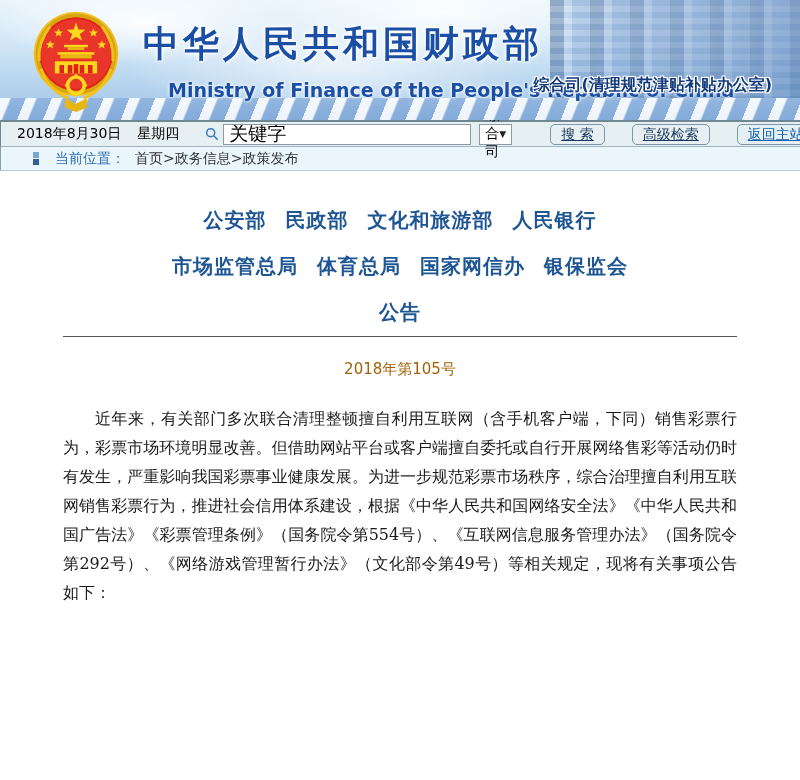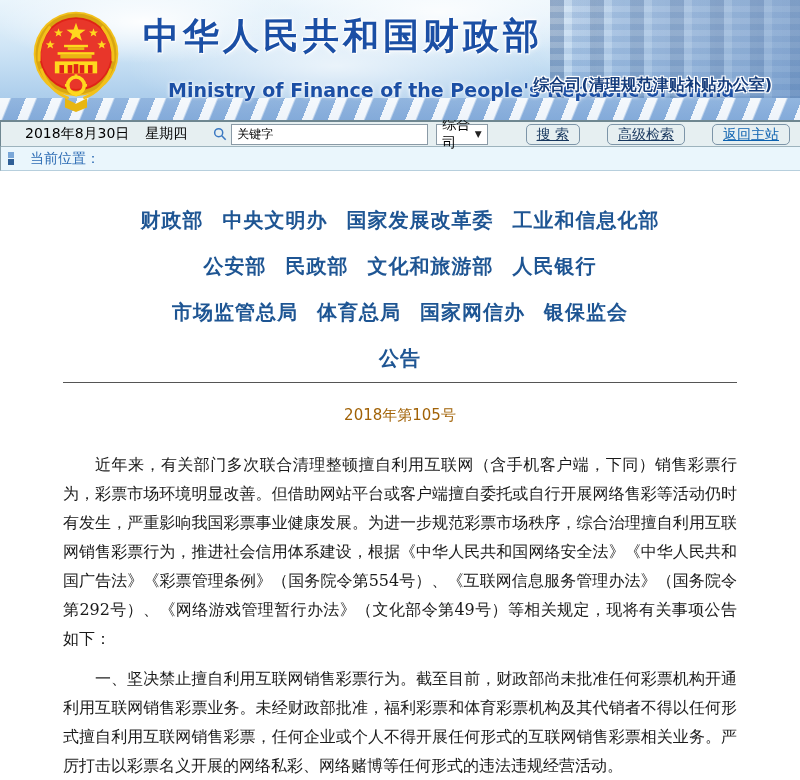--- a/index.html
+++ b/index.html
@@ -29,67 +29,67 @@
       repeating-linear-gradient(0deg,rgba(255,255,255,.25) 0 6px,rgba(70,110,170,.25) 6px 12px);
   }
   .header .streaks{
     position:absolute;left:0;bottom:0;width:100%;height:22px;
     background:
       repeating-linear-gradient(112deg,rgba(255,255,255,.85) 0 9px,rgba(125,165,215,.65) 11px 24px),
       linear-gradient(180deg,#b9d4ee,#8fb4de);
   }
   .emblem{position:absolute;left:30px;top:6px;width:92px;height:108px;}
   .title-cn{
-    position:absolute;left:143px;top:12px;
+    position:absolute;left:143px;top:20px;
     font-size:36px;font-weight:bold;color:#1b4fa5;letter-spacing:4px;white-space:nowrap;
     font-family:Liberation Mono, monospace;
     text-shadow:0 0 3px #fff,0 0 6px #fff,1px 1px 0 #fff,-1px -1px 0 #fff;
   }
   .title-en{
     position:absolute;left:168px;top:79px;
     font-size:19px;font-weight:bold;color:#1b4fa5;white-space:nowrap;
     text-shadow:0 0 2px #fff,0 0 4px #fff;
   }
   .dept-label{
     position:absolute;right:28px;top:75px;
     font-size:16px;font-weight:bold;color:#123a7a;white-space:nowrap;letter-spacing:0px;
     text-shadow:-1px -1px 0 #fff,1px -1px 0 #fff,-1px 1px 0 #fff,1px 1px 0 #fff,0 0 3px #fff;
   }
   
   .toolbar{
     box-sizing:border-box;width:800px;height:27px;
     background:#e6eff1;
     border-top:2px solid #6f8791;border-bottom:1px solid #9db3bd;border-left:1px solid #6f8791;
-    display:flex;align-items:center;padding:0 10px 0 24px;font-size:14px;color:#000;
+    display:flex;align-items:center;padding:0 10px 0 16px;font-size:14px;color:#000;
   }
   .date-group{white-space:nowrap;}
   .weekday{margin-left:16px;}
   .search-icon{width:14px;height:14px;margin-left:26px;margin-right:4px;flex:0 0 auto;}
   .search-input{
     box-sizing:border-box;width:248px;height:21px;border:1px solid #8a9aa6;background:#fff;
-    font-size:12px;padding:1px 5px;color:#000;font-family:inherit;
+    font-size:19px;padding:1px 5px;color:#000;font-family:inherit;
   }
   .select-box{
     box-sizing:border-box;width:62px;height:21px;margin-left:8px;background:#fff;
     border:1px solid #8a9aa6;display:flex;align-items:center;justify-content:space-between;
     padding:0 5px;cursor:default;
   }
   .select-box .arrow{font-size:9px;color:#222;}
   .tb-btn{
     box-sizing:border-box;height:21px;margin-left:27px;padding:0 10px;
     background:transparent;border:1px solid #7d95a8;border-radius:5px;
     font-size:14px;color:#17375e;font-family:inherit;line-height:18px;white-space:nowrap;cursor:pointer;text-decoration:underline;
   }
   .tb-btn.first{margin-left:38px;}
   .tb-btn.home{color:#0d62b0;text-align:right;}
   
   .breadcrumb{
     box-sizing:border-box;width:800px;height:24px;background:#eaf6fc;
     border-bottom:1px solid #b7cfdd;border-left:1px solid #8aa0aa;
-    display:flex;align-items:center;padding-left:7px;font-size:14px;
+    display:flex;align-items:center;padding-left:32px;font-size:14px;
   }
   .crumb-marker{display:flex;flex-direction:column;gap:1px;margin-right:16px;}
   .crumb-marker i{display:block;width:6px;height:6px;}
   .crumb-marker i.t{background:#7aa7d8;}
   .crumb-marker i.b{background:#2f5f96;}
   .crumb-label{color:#2e6db4;}
   .crumb-path{color:#333;margin-left:10px;}
   
   .content{padding:0 63px;}
   .doc-head{margin-top:26px;}
@@ -183,31 +183,30 @@
   <button class="tb-btn">高级检索</button>
   <button class="tb-btn home">返回主站</button>
 </div>
 
 <div class="breadcrumb">
   <span class="crumb-marker">
       <i class="t"></i>
       <i class="b"></i>
     </span>
   <span class="crumb-label">当前位置：</span>
+  <span class="crumb-path">首页&gt;政务信息&gt;政策发布</span>
 </div>
 
 <div class="content">
   <div class="doc-head">
-    <div class="doc-title-line">财政部 中央文明办 国家发展改革委 工业和信息化部</div>
     <div class="doc-title-line">公安部 民政部 文化和旅游部 人民银行</div>
     <div class="doc-title-line">市场监管总局 体育总局 国家网信办 银保监会</div>
     <div class="doc-title-line">公告</div>
   </div>
 
   <hr class="rule">
 
   <div class="doc-number">2018年第105号</div>
 
   <div class="doc-body">
     <p class="p1">近年来，有关部门多次联合清理整顿擅自利用互联网（含手机客户端，下同）销售彩票行为，彩票市场环境明显改善。但借助网站平台或客户端擅自委托或自行开展网络售彩等活动仍时有发生，严重影响我国彩票事业健康发展。为进一步规范彩票市场秩序，综合治理擅自利用互联网销售彩票行为，推进社会信用体系建设，根据《中华人民共和国网络安全法》《中华人民共和国广告法》《彩票管理条例》（国务院令第554号）、《互联网信息服务管理办法》（国务院令第292号）、《网络游戏管理暂行办法》（文化部令第49号）等相关规定，现将有关事项公告如下：</p>
-    <p class="p2">一、坚决禁止擅自利用互联网销售彩票行为。截至目前，财政部尚未批准任何彩票机构开通利用互联网销售彩票业务。未经财政部批准，福利彩票和体育彩票机构及其代销者不得以任何形式擅自利用互联网销售彩票，任何企业或个人不得开展任何形式的互联网销售彩票相关业务。严厉打击以彩票名义开展的网络私彩、网络赌博等任何形式的违法违规经营活动。</p>
   </div>
 </div>
 
 </body></html>

